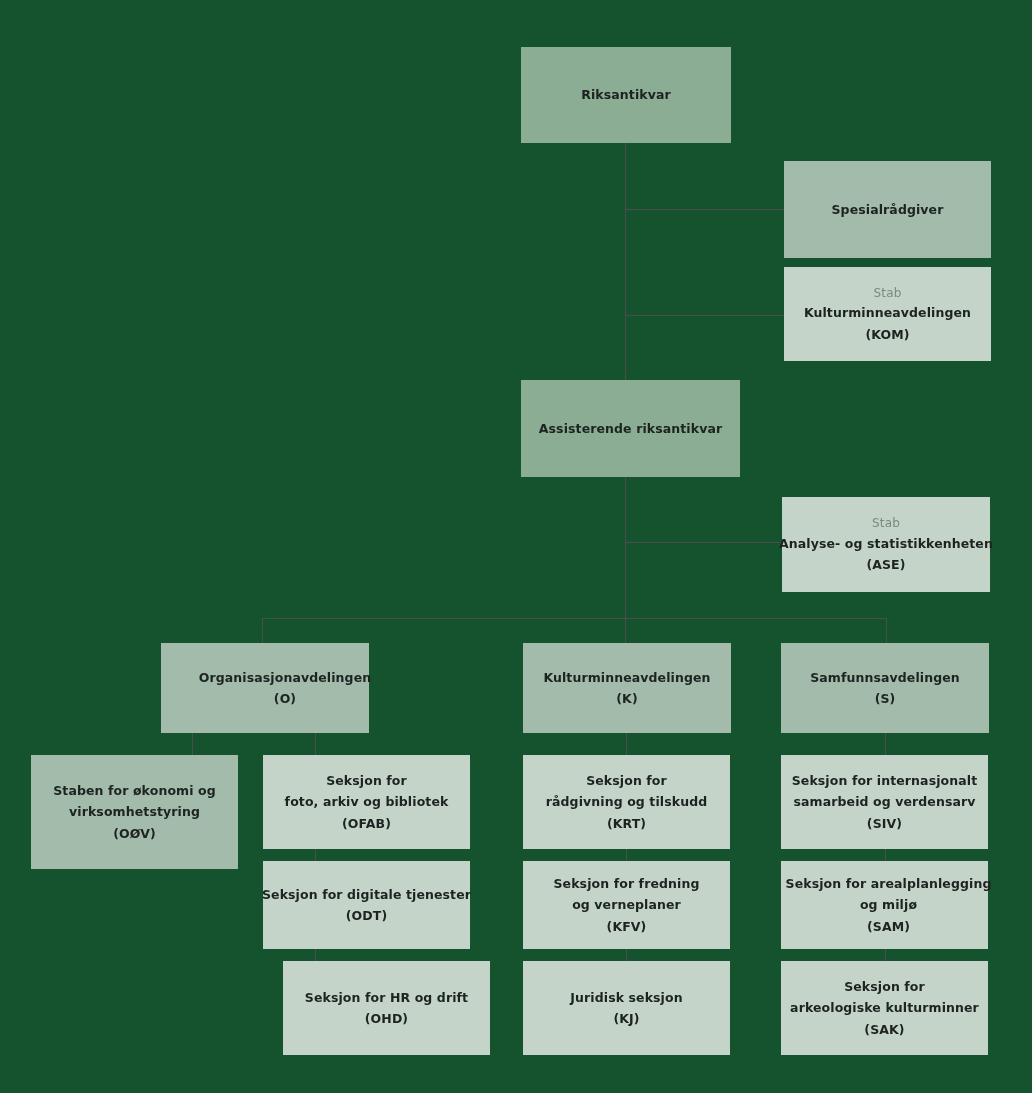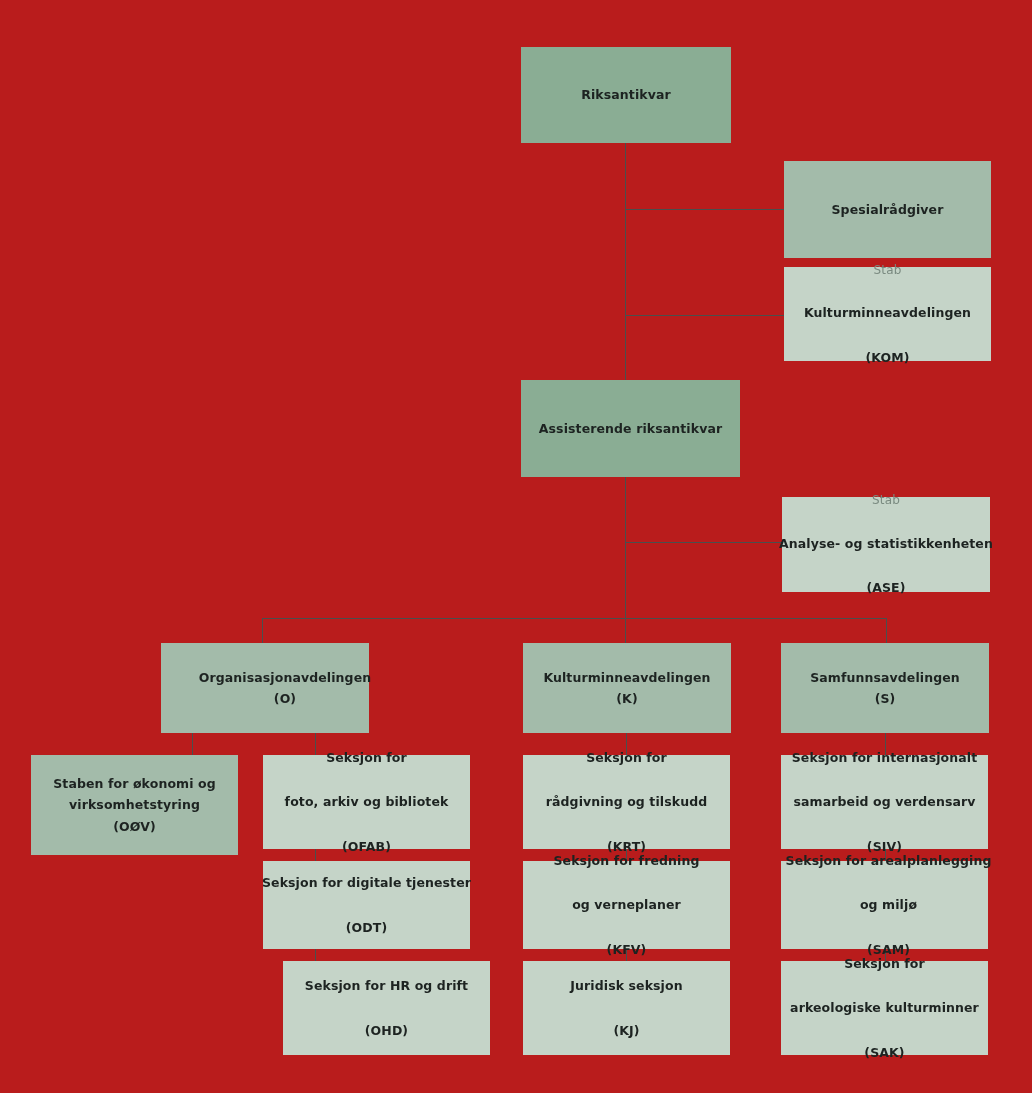--- a/index.html
+++ b/index.html
@@ -5,42 +5,42 @@
 <style>
   * { box-sizing: border-box; margin: 0; padding: 0; }
   html, body {
     background: #ffffff;
     font-family: "DejaVu Sans", "Liberation Sans", sans-serif;
   }
   #chart {
     position: relative;
     width: 1032px;
     height: 1093px;
-    background: #b91c1c;
+    background: #14532d;
     overflow: hidden;
   }
   .node {
     position: absolute;
     display: flex;
     flex-direction: column;
     align-items: center;
     justify-content: center;
     text-align: center;
     color: #1d2321;
     font-weight: bold;
     font-size: 12.5px;
     line-height: 1.72;
     letter-spacing: 0.1px;
     padding: 2px 8px;
     z-index: 2;
   }
   .node .line { display: block; white-space: nowrap; }
   .tone-dark   { background: #8aad94; }
   .tone-mid    { background: #a3bbaa; }
-  .tone-light  { background: #c5d4c8; gap: 23px; }
+  .tone-light  { background: #c5d4c8; }
   .stab-label {
     display: block;
     color: #7a8a80;
     font-weight: normal;
     font-size: 12px;
     letter-spacing: 0.2px;
     margin-bottom: -1px;
   }
   .connector {
     position: absolute;
@@ -112,21 +112,21 @@
   <div class="node tone-mid" style="left:781px; top:643px; width:208px; height:90px;">
     <span class="line">Samfunnsavdelingen</span>
     <span class="line">(S)</span>
   </div>
 
   <div class="node tone-mid" style="left:523px; top:643px; width:208px; height:90px;">
     <span class="line">Kulturminneavdelingen</span>
     <span class="line">(K)</span>
   </div>
 
-  <div class="node tone-mid" style="left:31px; top:755px; width:207px; height:100px;">
+  <div class="node tone-mid" style="left:31px; top:755px; width:207px; height:114px;">
     <span class="line">Staben for økonomi og</span>
     <span class="line">virksomhetstyring</span>
     <span class="line">(OØV)</span>
   </div>
 
   <div class="node tone-light" style="left:263px; top:755px; width:207px; height:94px;">
     <span class="line">Seksjon for</span>
     <span class="line">foto, arkiv og bibliotek</span>
     <span class="line">(OFAB)</span>
   </div>

